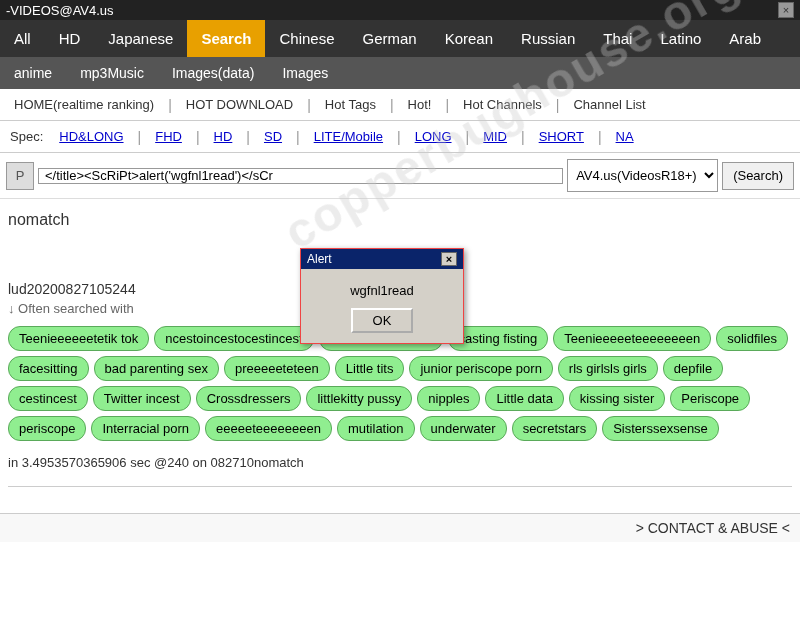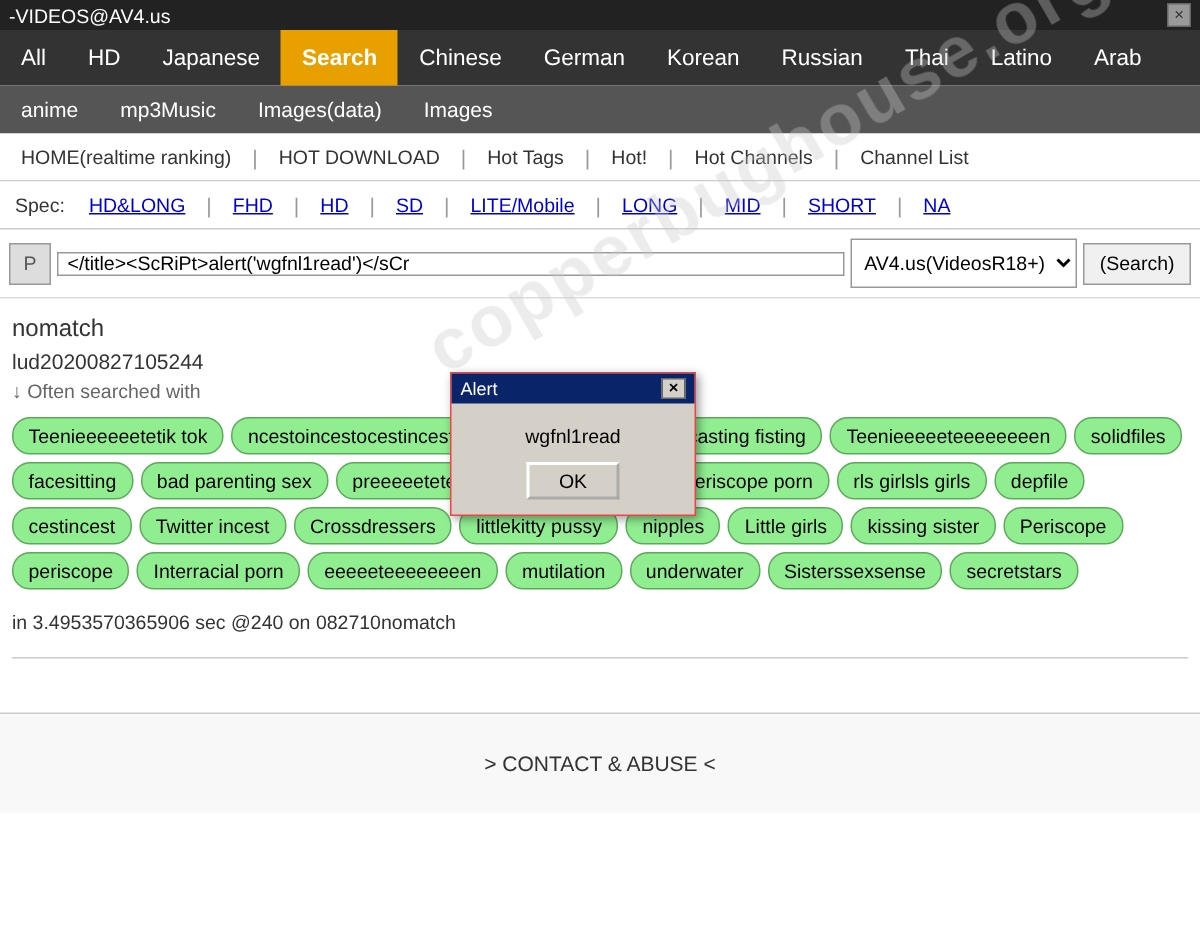--- a/index.html
+++ b/index.html
@@ -136,20 +136,21 @@
     }
     #nomatch-text {
       font-size: 16px;
       color: #333;
       padding: 6px 0 2px 0;
     }
     #lud-text {
       font-size: 14px;
       color: #333;
       padding: 2px 0;
+      margin-top: 48px;
     }
     #often-text {
       font-size: 13px;
       color: #666;
       padding: 2px 0 6px 0;
     }
     .tags-area {
       display: flex;
       flex-wrap: wrap;
       gap: 5px;
@@ -173,25 +174,24 @@
 
     #footer-line {
       border-top: 1px solid #ccc;
       margin-top: 10px;
       padding: 10px 0;
     }
 
     #footer {
       background: #f8f8f8;
       border-top: 1px solid #ccc;
-      padding: 25px 10px;
-      text-align: center;
+      padding: 6px 10px;
+      text-align: right;
       font-size: 14px;
       color: #333;
-      margin-top: 10px;
     }
 
     
     #watermark {
       position: fixed;
       top: 80px;
       right: 30px;
       font-size: 48px;
       color: rgba(200, 200, 200, 0.35);
       transform: rotate(-30deg);
@@ -337,30 +337,30 @@
       <span class="tag">preeeeeteteen</span>
       <span class="tag">Little tits</span>
       <span class="tag">junior periscope porn</span>
       <span class="tag">rls girlsls girls</span>
       <span class="tag">depfile</span>
       <span class="tag">cestincest</span>
       <span class="tag">Twitter incest</span>
       <span class="tag">Crossdressers</span>
       <span class="tag">littlekitty pussy</span>
       <span class="tag">nipples</span>
-      <span class="tag">Little girls</span>
+      <span class="tag">Little data</span>
       <span class="tag">kissing sister</span>
       <span class="tag">Periscope</span>
       <span class="tag">periscope</span>
       <span class="tag">Interracial porn</span>
       <span class="tag">eeeeeteeeeeeeen</span>
       <span class="tag">mutilation</span>
       <span class="tag">underwater</span>
+      <span class="tag">secretstars</span>
       <span class="tag">Sisterssexsense</span>
-      <span class="tag">secretstars</span>
     </div>
   <div id="timing-text">in 3.4953570365906 sec @240 on 082710nomatch</div>
   <div id="footer-line"></div>
 </div>
 
 <div id="alert-overlay">
   <div id="alert-titlebar">
     <span>Alert</span>
     <div id="alert-close-btn">×</div>
   </div>

